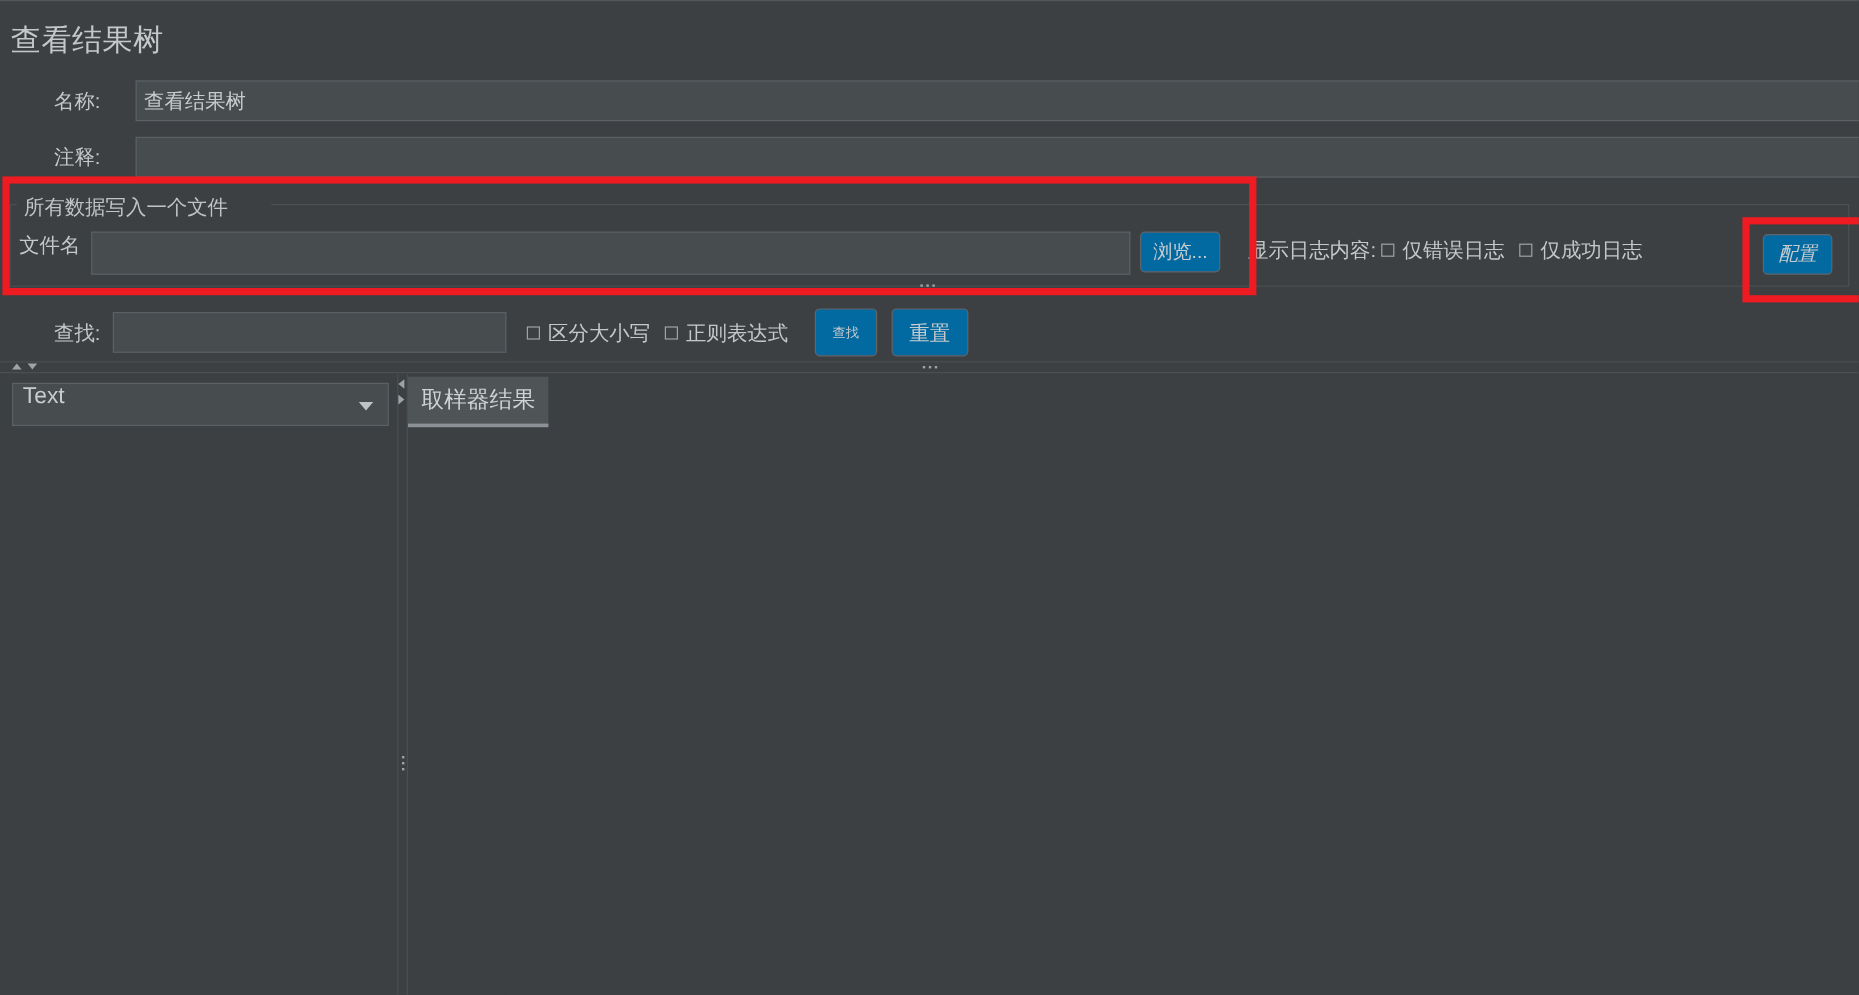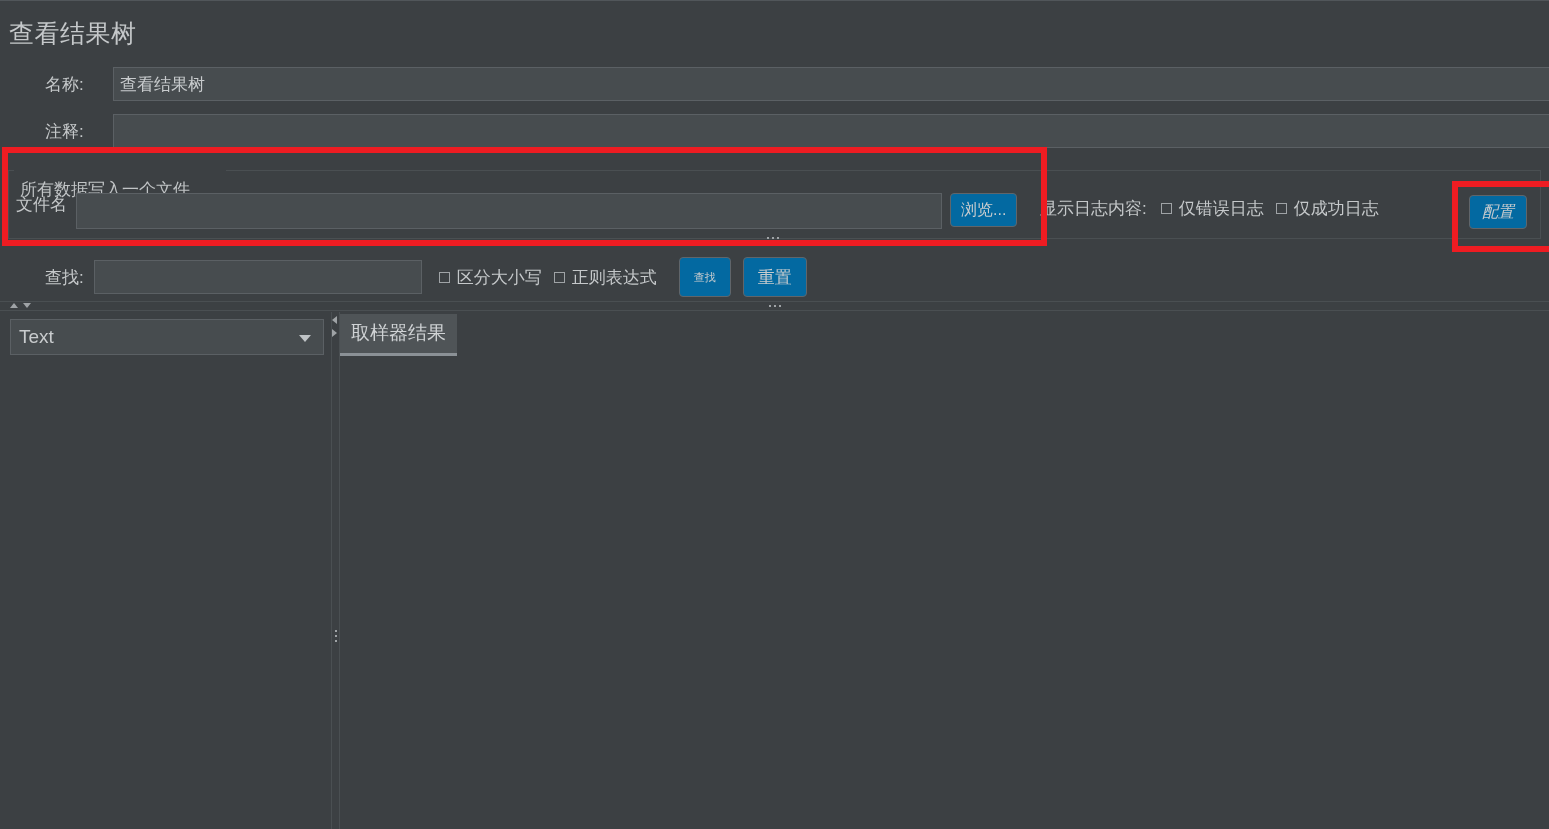--- a/index.html
+++ b/index.html
@@ -59,21 +59,21 @@
   #file-panel .panel-border {
     position: absolute; left: 0; top: 9px; right: 0; bottom: 0;
     border: 1px solid #4a4f52;
     border-top: none;
   }
   #file-panel .panel-border::before {
     content: ""; position: absolute; left: -1px; top: 0; width: 6px;
     border-top: 1px solid #4a4f52;
   }
   #file-panel .panel-title {
-    position: absolute; left: 8px; top: 17px;
+    position: absolute; left: 8px; top: 0;
     font-size: 17px; color: #c1c4c6;
     background: #3c4043; padding: 0 4px;
     white-space: nowrap;
   }
   #file-panel .panel-line-right {
     position: absolute; left: 218px; top: 9px; right: 0;
     border-top: 1px solid #4a4f52;
   }
 
   #file-row {
@@ -94,21 +94,21 @@
     display: inline-flex; align-items: center; justify-content: center;
     white-space: nowrap;
     cursor: default;
   }
   #browse-btn { margin-left: 8px; height: 34px; font-size: 16px; }
 
   #log-opts {
     position: absolute; left: 1040px; top: 196px;
     display: flex; align-items: center;
   }
-  #log-opts .lbl { font-size: 17px; margin-right: 14px; }
+  #log-opts .lbl { font-size: 17px; margin-right: 4px; }
   .cbx {
     display: inline-flex; align-items: center;
     margin-right: 12px; white-space: nowrap;
   }
   .cbx .box {
     width: 11px; height: 11px;
     border: 1px solid #9fa3a6;
     background: transparent;
     margin-right: 7px;
     display: inline-block;
@@ -164,21 +164,21 @@
   #lower {
     position: absolute; left: 0; top: 311px; width: 1549px; height: 518px;
   }
   #left-pane {
     position: absolute; left: 0; top: 0; width: 331px; height: 518px;
   }
   #render-select {
     position: absolute; left: 10px; top: 7px;
     width: 314px; height: 36px;
     background: #474c4f; border: 1px solid #5b6064;
-    display: flex; align-items: center; padding: 0 8px;
+    display: flex; align-items: flex-start; padding: 0 8px;
     font-size: 19px; color: #c9ccce;
   }
   #render-select .caret {
     position: absolute; right: 12px; top: 15px;
     width: 0; height: 0;
     border-left: 6px solid transparent;
     border-right: 6px solid transparent;
     border-top: 7px solid #bfc3c6;
   }
 

